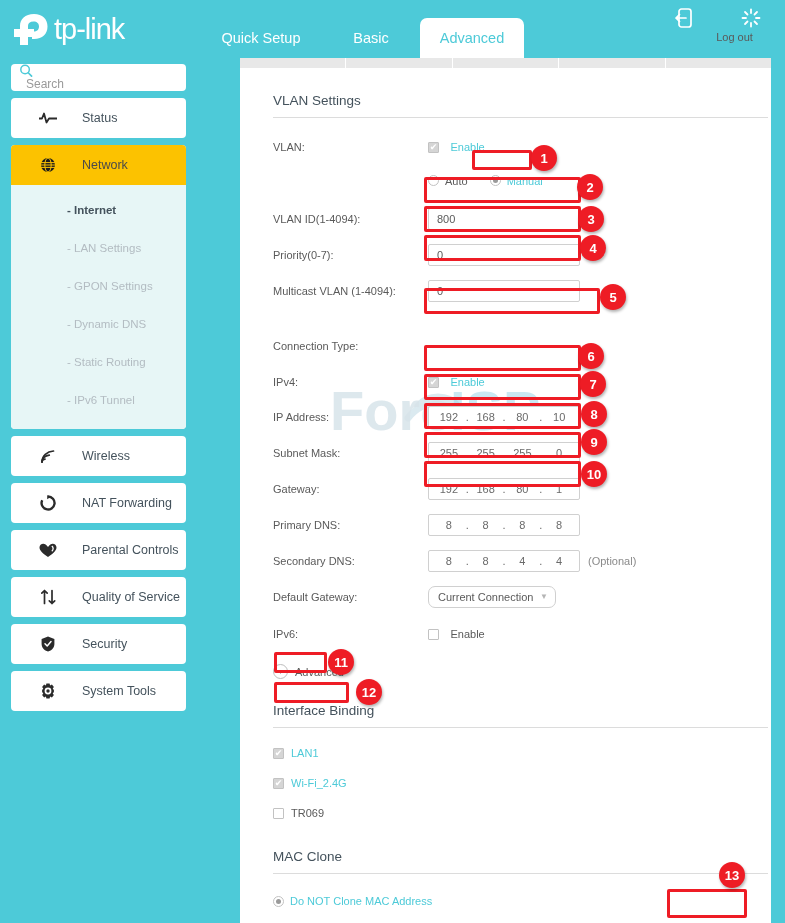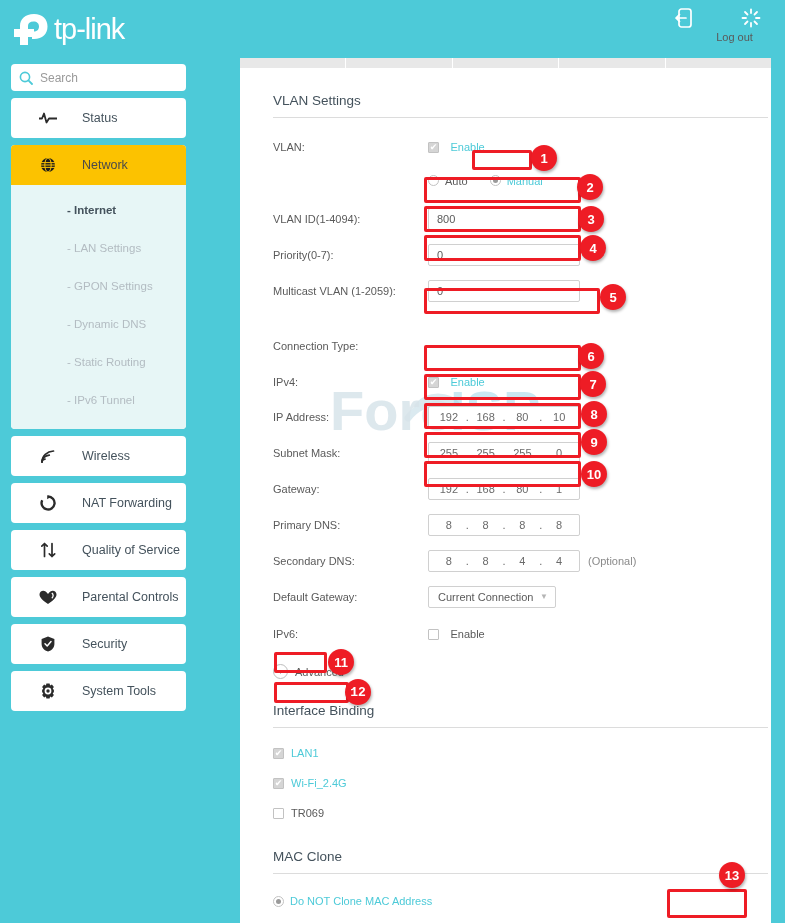--- a/index.html
+++ b/index.html
@@ -49,22 +49,23 @@
 
   
   .sidebar {
     position: absolute; left: 0; top: 58px;
     width: 197px; height: 865px;
     background: #4DCAD8;
     padding: 6px 11px 0 11px;
   }
   .searchbox {
     height: 27px; background: #fff; border-radius: 4px;
-    display: flex; align-items: center; padding: 0 8px;
+    display: flex; align-items: flex-start; padding: 0 8px;
     margin-bottom: 7px;
+    flex-direction: column;
   }
   .searchbox .sl { font-size: 12px; color: #9a9a9a; margin-left: 7px; }
   .menu-card {
     background: #fff; border-radius: 4px; margin-bottom: 7px;
     overflow: hidden;
   }
   .menu-item {
     height: 40px; display: flex; align-items: center;
     padding-left: 26px; cursor: pointer;
   }
@@ -161,21 +162,21 @@
   .ipinput .oct { flex: 1; text-align: center; }
   .ipinput .dot-sep { color: #6a6a6a; padding: 0 1px; }
 
   .select {
     width: 168px; height: 22px;
     border: 1px solid #d0d0d0; border-radius: 2px;
     background: #fff; display: flex; align-items: center;
     justify-content: space-between; padding: 0 7px 0 9px;
     font-size: 11px; color: #5a5a5a;
   }
-  .select.narrow { width: 128px; }
+  .select.narrow { width: 128px; border-radius: 7px; }
   .caret { color: #b5b5b5; font-size: 8px; }
 
   .optional { font-size: 11px; color: #8a8a8a; margin-left: 8px; }
 
   .adv-toggle { display: flex; align-items: center; margin-top: 16px; }
   .adv-circ {
     width: 15px; height: 15px; border-radius: 50%;
     border: 1px solid #bdbdbd; color: #8a8a8a;
     display: flex; align-items: center; justify-content: center;
     font-size: 7px;
@@ -204,20 +205,25 @@
 <div id="app">
 
   <div class="header">
     <div class="logo">
       <svg width="40" height="34" viewBox="0 0 40 34">
         <path d="M22 2 C13 2 8 7 8 14 L8 17 L2 17 L2 25 L8 25 L8 33 L16 33 L16 25 L22 25 L22 17 L16 17 L16 14 C16 11 18 9.5 21.5 9.5 C25 9.5 27 11.5 27 14.5 C27 17.5 25 19.5 21.5 19.5 L20 19.5 L20 27 L22 27 C30.5 27 35.5 22 35.5 14.5 C35.5 7 30.5 2 22 2 Z" fill="#ffffff"></path>
       </svg>
       <span class="logo-text">tp-link</span>
     </div>
 
+    <div class="navtabs">
+      <div class="navtab tab-quick">Quick Setup</div>
+      <div class="navtab tab-basic">Basic</div>
+      <div class="navtab active">Advanced</div>
+    </div>
 
     <div class="hdr-actions">
       <div class="hdr-action">
         <div class="ic">
           <svg width="17" height="20" viewBox="0 0 17 20">
             <rect x="4" y="1" width="12" height="18" rx="2.5" fill="none" stroke="#ffffff" stroke-width="1.7"></rect>
             <path d="M11 10 L1 10 M4.5 6.5 L1 10 L4.5 13.5" fill="none" stroke="#ffffff" stroke-width="1.7" stroke-linecap="round" stroke-linejoin="round"></path>
           </svg>
         </div>
         <div class="lbl">Log out</div>
@@ -308,40 +314,40 @@
             <path d="M7.2 0 L10.2 2.3 L7.2 4.2 Z" fill="#2b2b2b"></path>
           </svg>
         </span>
         <span class="mi-lbl">NAT Forwarding</span>
       </div>
     </div>
 
     <div class="menu-card">
       <div class="menu-item">
         <span class="mi-ic">
+          <svg width="18" height="15" viewBox="0 0 18 15">
+            <path d="M9 14 C3 10 0.5 7.3 0.5 4.6 C0.5 2.3 2.2 0.8 4.3 0.8 C6 0.8 7.2 1.8 9 3.9 C10.8 1.8 12 0.8 13.7 0.8 C15.8 0.8 17.5 2.3 17.5 4.6 C17.5 7.3 15 10 9 14 Z" fill="#2b2b2b"></path>
+            <path d="M12.8 3 A3.2 3.2 0 0 1 12.8 8.2" fill="none" stroke="#ffffff" stroke-width="1.3"></path>
+          </svg>
+        </span>
+        <span class="mi-lbl">Parental Controls</span>
+      </div>
+    </div>
+
+    <div class="menu-card">
+      <div class="menu-item">
+        <span class="mi-ic">
           <svg width="17" height="16" viewBox="0 0 17 16">
             <g stroke="#2b2b2b" stroke-width="1.7" stroke-linecap="round" stroke-linejoin="round" fill="none">
               <path d="M4.5 14.5 L4.5 1.5 M1.8 4.2 L4.5 1.5 L7.2 4.2"></path>
               <path d="M12 1.5 L12 14.5 M9.3 11.8 L12 14.5 L14.7 11.8"></path>
             </g>
           </svg>
         </span>
         <span class="mi-lbl">Quality of Service</span>
-      </div>
-    </div>
-
-    <div class="menu-card">
-      <div class="menu-item">
-        <span class="mi-ic">
-          <svg width="18" height="15" viewBox="0 0 18 15">
-            <path d="M9 14 C3 10 0.5 7.3 0.5 4.6 C0.5 2.3 2.2 0.8 4.3 0.8 C6 0.8 7.2 1.8 9 3.9 C10.8 1.8 12 0.8 13.7 0.8 C15.8 0.8 17.5 2.3 17.5 4.6 C17.5 7.3 15 10 9 14 Z" fill="#2b2b2b"></path>
-            <path d="M12.8 3 A3.2 3.2 0 0 1 12.8 8.2" fill="none" stroke="#ffffff" stroke-width="1.3"></path>
-          </svg>
-        </span>
-        <span class="mi-lbl">Parental Controls</span>
       </div>
     </div>
 
     <div class="menu-card">
       <div class="menu-item">
         <span class="mi-ic">
           <svg width="14" height="16" viewBox="0 0 14 16">
             <path d="M7 0.6 L13.4 3 L13.4 8 C13.4 11.8 10.7 14.4 7 15.5 C3.3 14.4 0.6 11.8 0.6 8 L0.6 3 Z" fill="#2b2b2b"></path>
             <path d="M4 7.8 L6.2 10 L10 5.6" fill="none" stroke="#ffffff" stroke-width="1.5" stroke-linecap="round" stroke-linejoin="round"></path>
           </svg>
@@ -420,21 +426,21 @@
         <div class="lbl">VLAN ID(1-4094):</div>
         <div class="input">800</div>
       </div>
 
       <div class="row" style="margin-top:7px">
         <div class="lbl">Priority(0-7):</div>
         <div class="input">0</div>
       </div>
 
       <div class="row" style="margin-top:7px">
-        <div class="lbl">Multicast VLAN (1-2059):</div>
+        <div class="lbl">Multicast VLAN (1-4094):</div>
         <div class="input">0</div>
       </div>
 
       <div style="height:26px"></div>
 
       <div class="row">
         <div class="lbl">Connection Type:</div>
       </div>
 
       <div class="row" style="margin-top:7px">
@@ -602,18 +608,18 @@
   <div class="anno-box" style="left:424px; top:432px; width:157px; height:26px;"></div>
   <div class="anno-badge" style="left:581px; top:429px;">9</div>
 
   <div class="anno-box" style="left:424px; top:461px; width:157px; height:26px;"></div>
   <div class="anno-badge" style="left:581px; top:461px;">10</div>
 
   <div class="anno-box" style="left:274px; top:652px; width:53px; height:21px;"></div>
   <div class="anno-badge" style="left:328px; top:649px;">11</div>
 
   <div class="anno-box" style="left:274px; top:682px; width:75px; height:21px;"></div>
-  <div class="anno-badge" style="left:345px; top:679px;font-family:Liberation Mono, monospace;">12</div>
+  <div class="anno-badge" style="left:356px; top:679px;">12</div>
 
   <div class="anno-box" style="left:667px; top:889px; width:80px; height:29px;"></div>
   <div class="anno-badge" style="left:719px; top:862px;">13</div>
 
 </div>
 
 </body></html>

